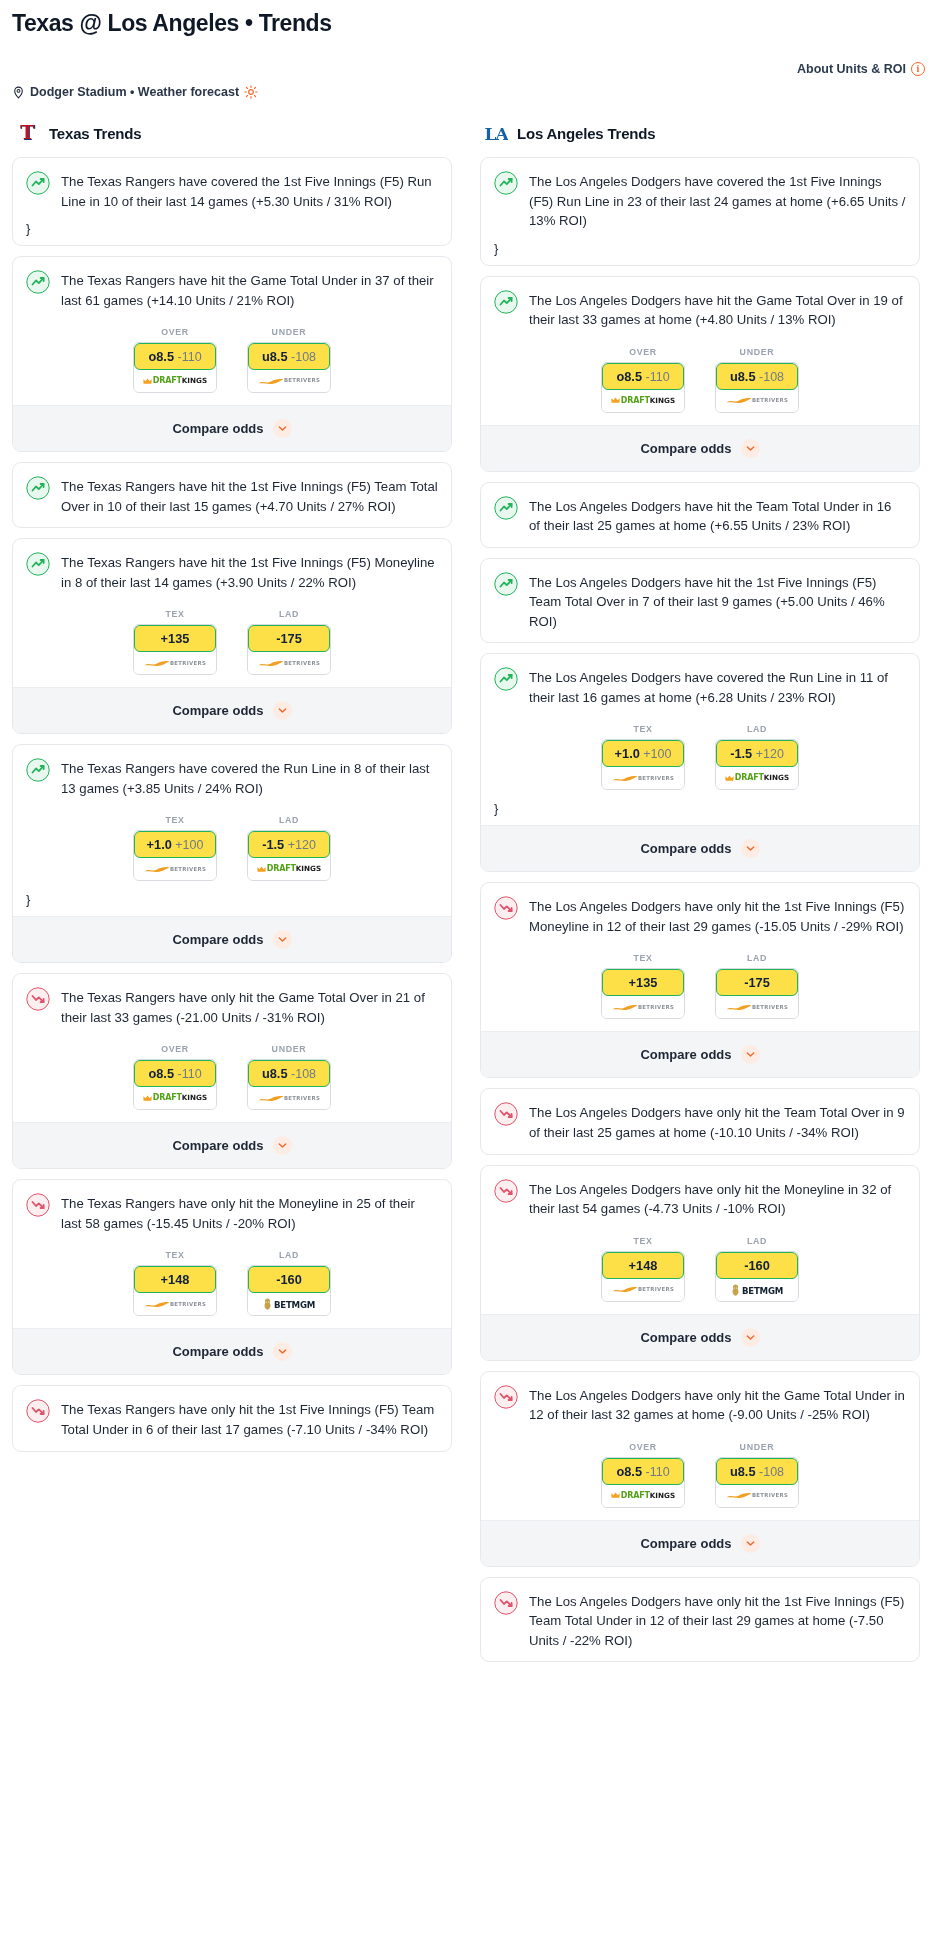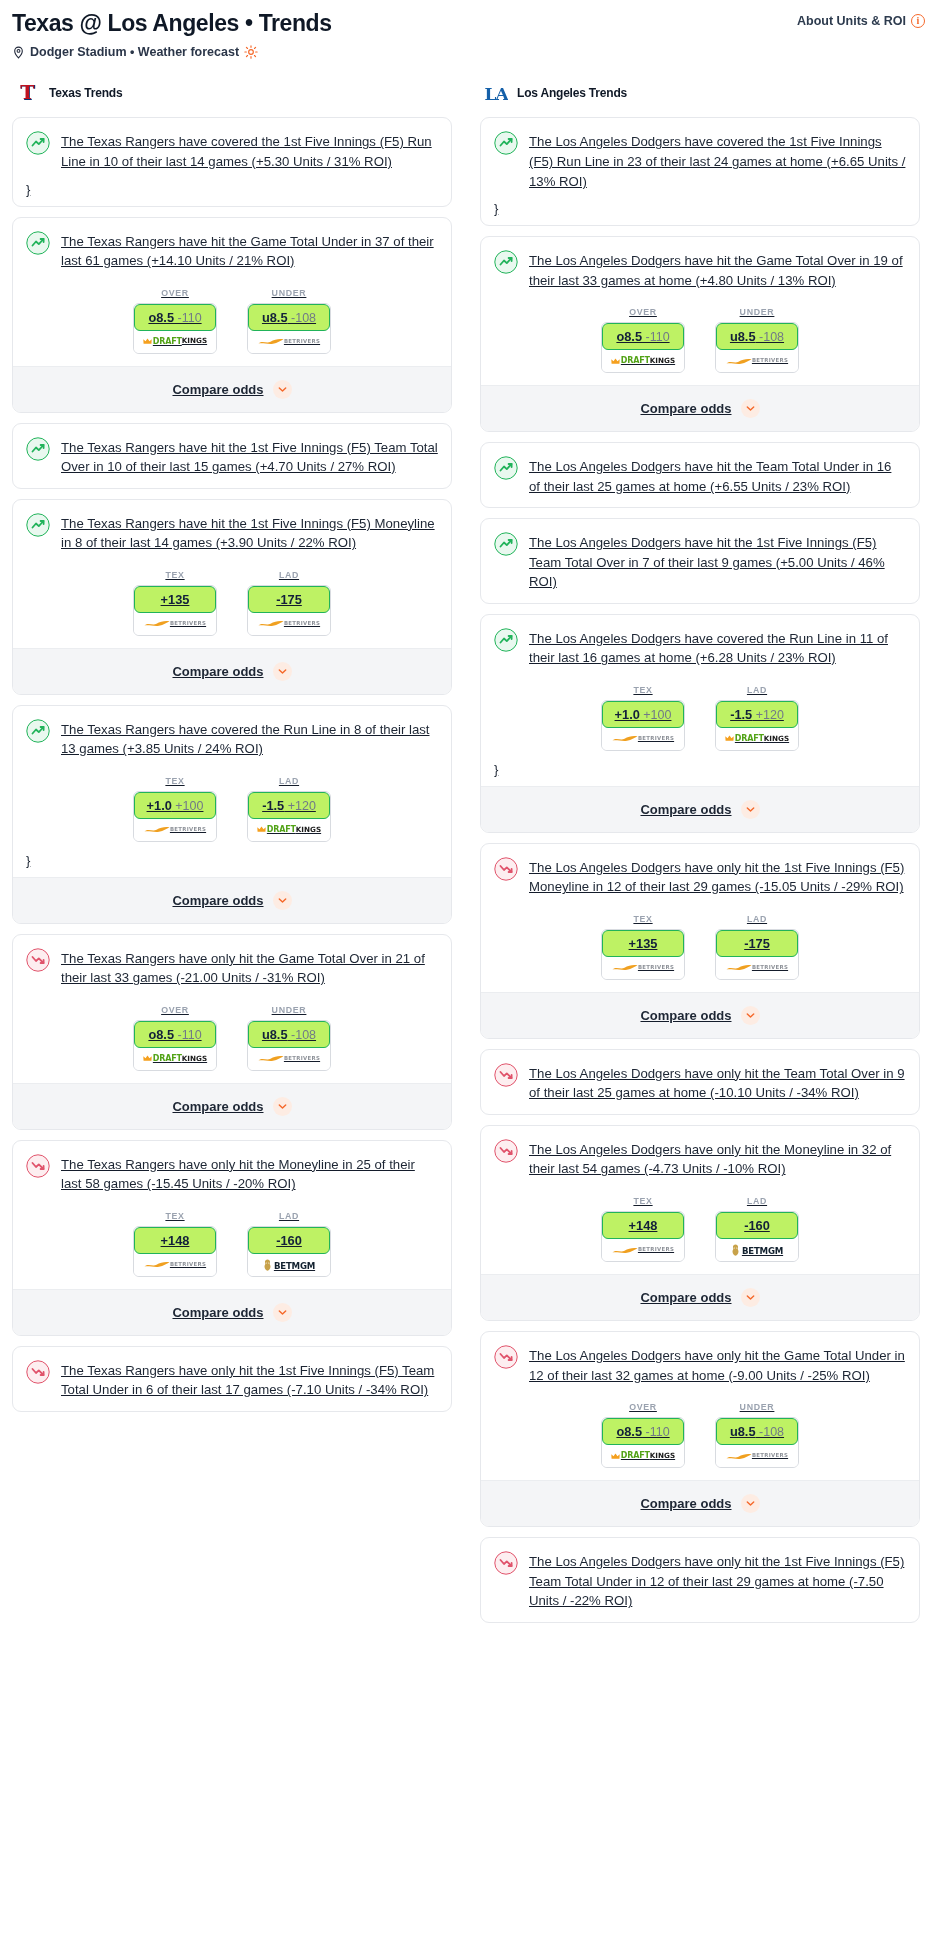--- a/index.html
+++ b/index.html
@@ -8,54 +8,54 @@
     background: #ffffff;
     width: 937px;
     color: #141c2b;
     -webkit-font-smoothing: antialiased;
   }
   .page { width: 937px; padding: 8px 8px 0 8px; }
 
   
   .topbar { display: flex; align-items: flex-start; justify-content: space-between; padding: 2px 4px 0 4px; }
   .title { font-size: 23px; font-weight: 700; letter-spacing: -0.4px; color: #0f1826; line-height: 1.15; }
-  .about { font-size: 12.5px; font-weight: 600; color: #2d3b4e; display: flex; align-items: center; gap: 5px; cursor: pointer; padding-top: 4px; }
+  .about { font-size: 12.5px; font-weight: 600; color: #2d3b4e; display: flex; align-items: center; gap: 5px; cursor: pointer; padding-top: 4px; margin-top: 48px; }
   .info-circle {
     width: 14px; height: 14px; border-radius: 50%; border: 1.4px solid #f5682a;
     color: #f5682a; font-size: 10px; font-weight: 700; line-height: 11px; text-align: center;
     font-family: "Liberation Serif", serif;
   }
   .subline { display: flex; align-items: center; gap: 5px; font-size: 12.5px; color: #2b3649; padding: 9px 4px 0 4px; font-weight: 700; }
   .pin-icon { width: 13px; height: 13px; display: inline-block; }
   .sun-icon { width: 14px; height: 14px; display: inline-block; }
 
   
   .columns { display: flex; gap: 28px; padding: 22px 4px 0 4px; align-items: flex-start; }
   .col { width: 440px; flex: 0 0 440px; }
   .col-head { display: flex; align-items: center; gap: 9px; padding: 0 4px 12px 4px; }
-  .col-head-title { font-size: 12px; font-weight: 700; color: #0f1826; letter-spacing: -0.2px; }
+  .col-head-title { font-size: 15px; font-weight: 700; color: #0f1826; letter-spacing: -0.2px; }
   .team-logo { width: 24px; height: 24px; display: block; }
 
   
   .card {
     border: 1px solid #e6e8ec; border-radius: 9px; background: #fff;
-    margin-bottom: 10px; overflow: hidden; text-decoration: underline;
+    margin-bottom: 10px; overflow: hidden;
   }
   .card-top { display: flex; gap: 11px; padding: 13px 13px 11px 13px; }
   .trend-icon { width: 24px; height: 24px; flex: 0 0 24px; border-radius: 50%; }
   .trend-text { font-size: 13.2px; line-height: 1.48; color: #1d2634; padding-top: 1px; }
   .stray { font-size: 13px; color: #1d2634; padding: 0 13px 10px 13px; line-height: 1; }
 
   
   .odds-row { display: flex; justify-content: center; gap: 30px; padding: 6px 13px 12px 13px; }
   .odds-cell { width: 84px; }
   .odds-label { font-size: 8.8px; letter-spacing: 0.7px; color: #9aa2af; text-align: center; font-weight: 600; margin-bottom: 5px; }
   .odds-box { border: 1px solid #d8dbe0; border-radius: 6px; overflow: hidden; background: #fff; cursor: pointer; }
   .odds-val {
-    border: 1.4px solid #21b35a; border-radius: 6px; background: #bef264;
+    border: 1.4px solid #21b35a; border-radius: 6px; background: #fde047;
     text-align: center; font-size: 12.5px; padding: 5px 2px; color: #717a87; white-space: nowrap;
   }
   .odds-val b { color: #13203a; font-weight: 700; font-size: 12.8px; }
   .book { height: 22px; display: flex; align-items: center; justify-content: center; background: #fff; }
 
   
   .bk { display: flex; flex-direction: row; align-items: center; justify-content: center; line-height: 1; }
   .bk-dk-top { display: flex; align-items: center; gap: 1px; }
   .bk-dk-word { font-size: 8px; font-weight: 800; color: #53a318; letter-spacing: -0.2px; font-family: "DejaVu Sans", sans-serif; }
   .bk-dk-sub { font-size: 7.2px; font-weight: 800; color: #1a1a1a; letter-spacing: 0px; font-family: "DejaVu Sans", sans-serif; margin-top: -1px;}

